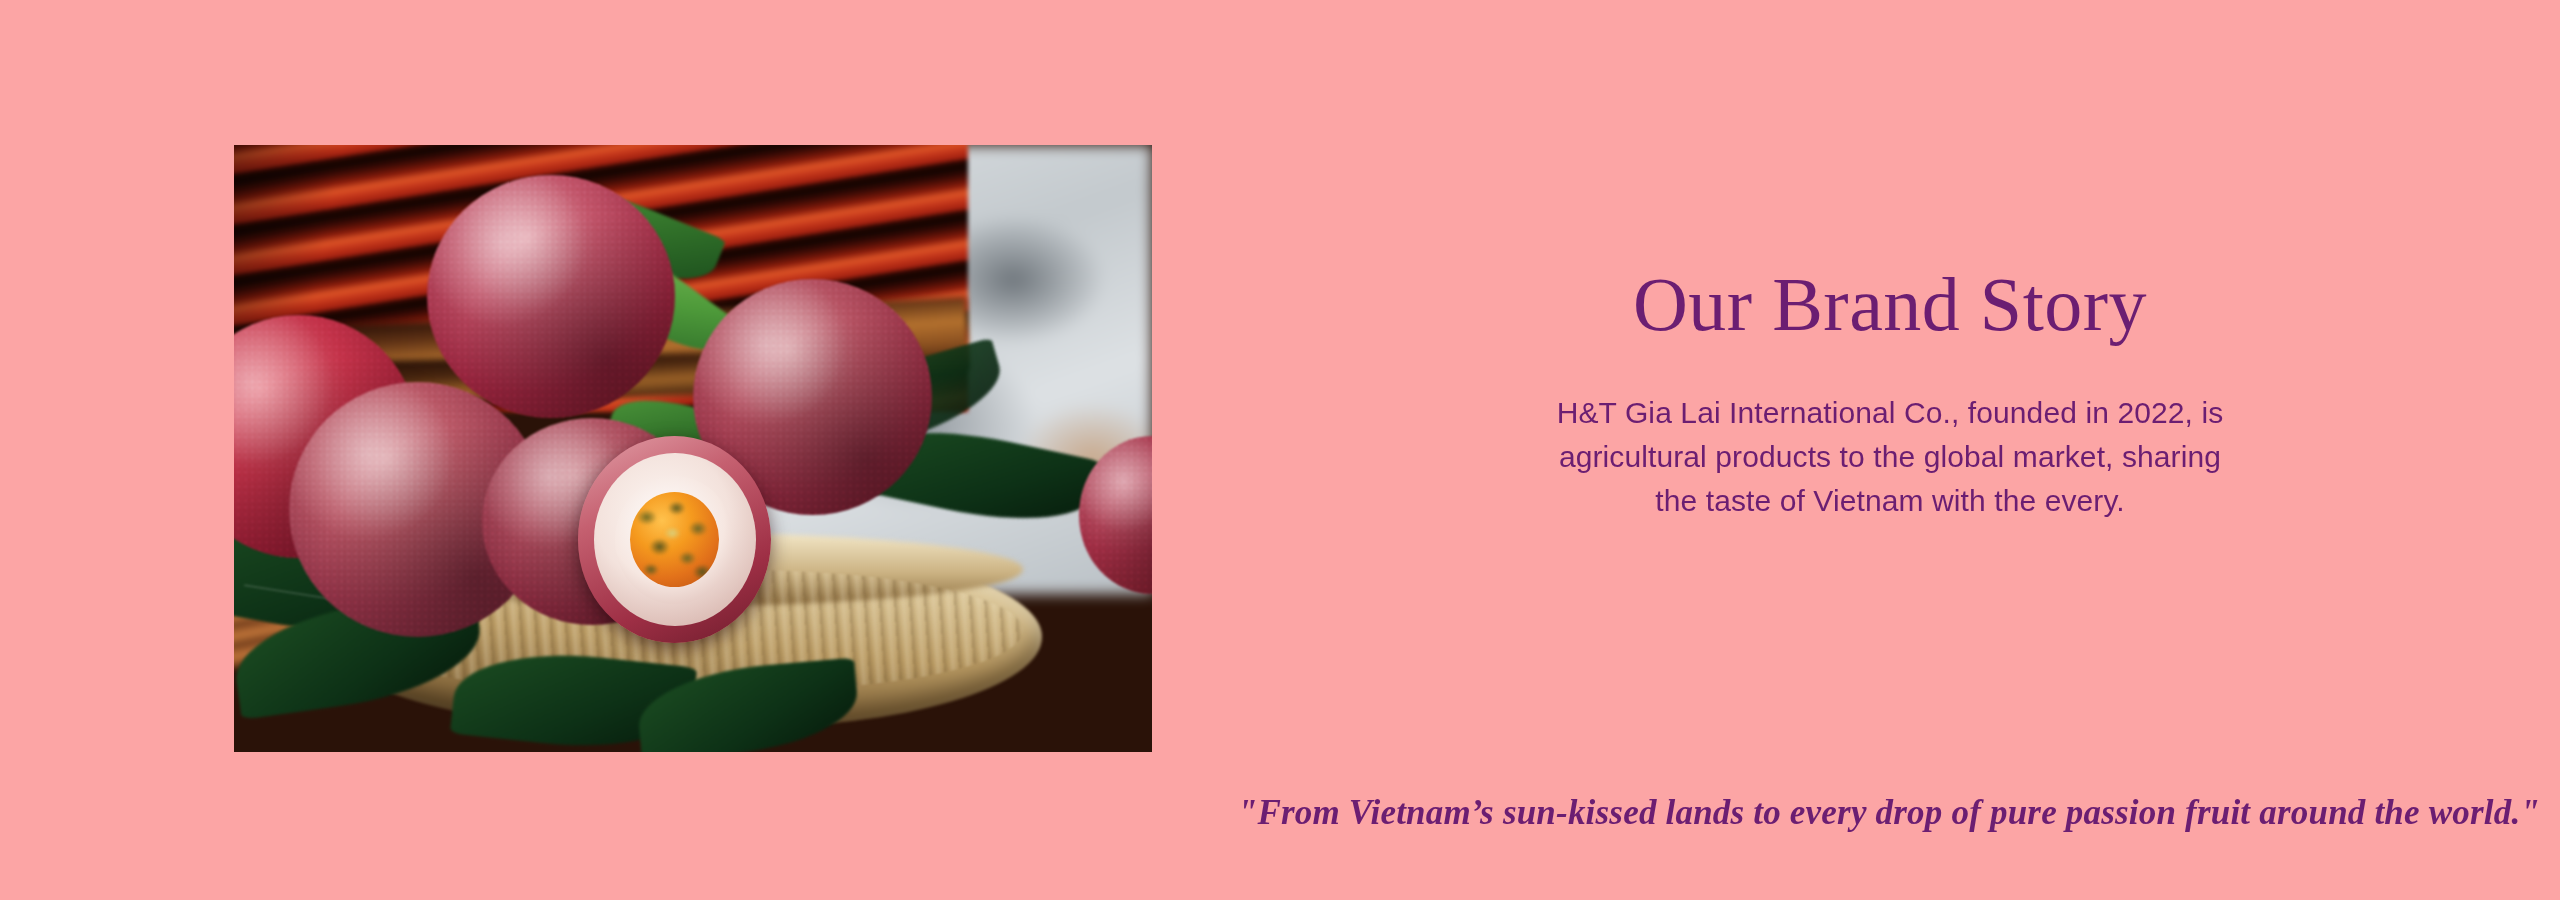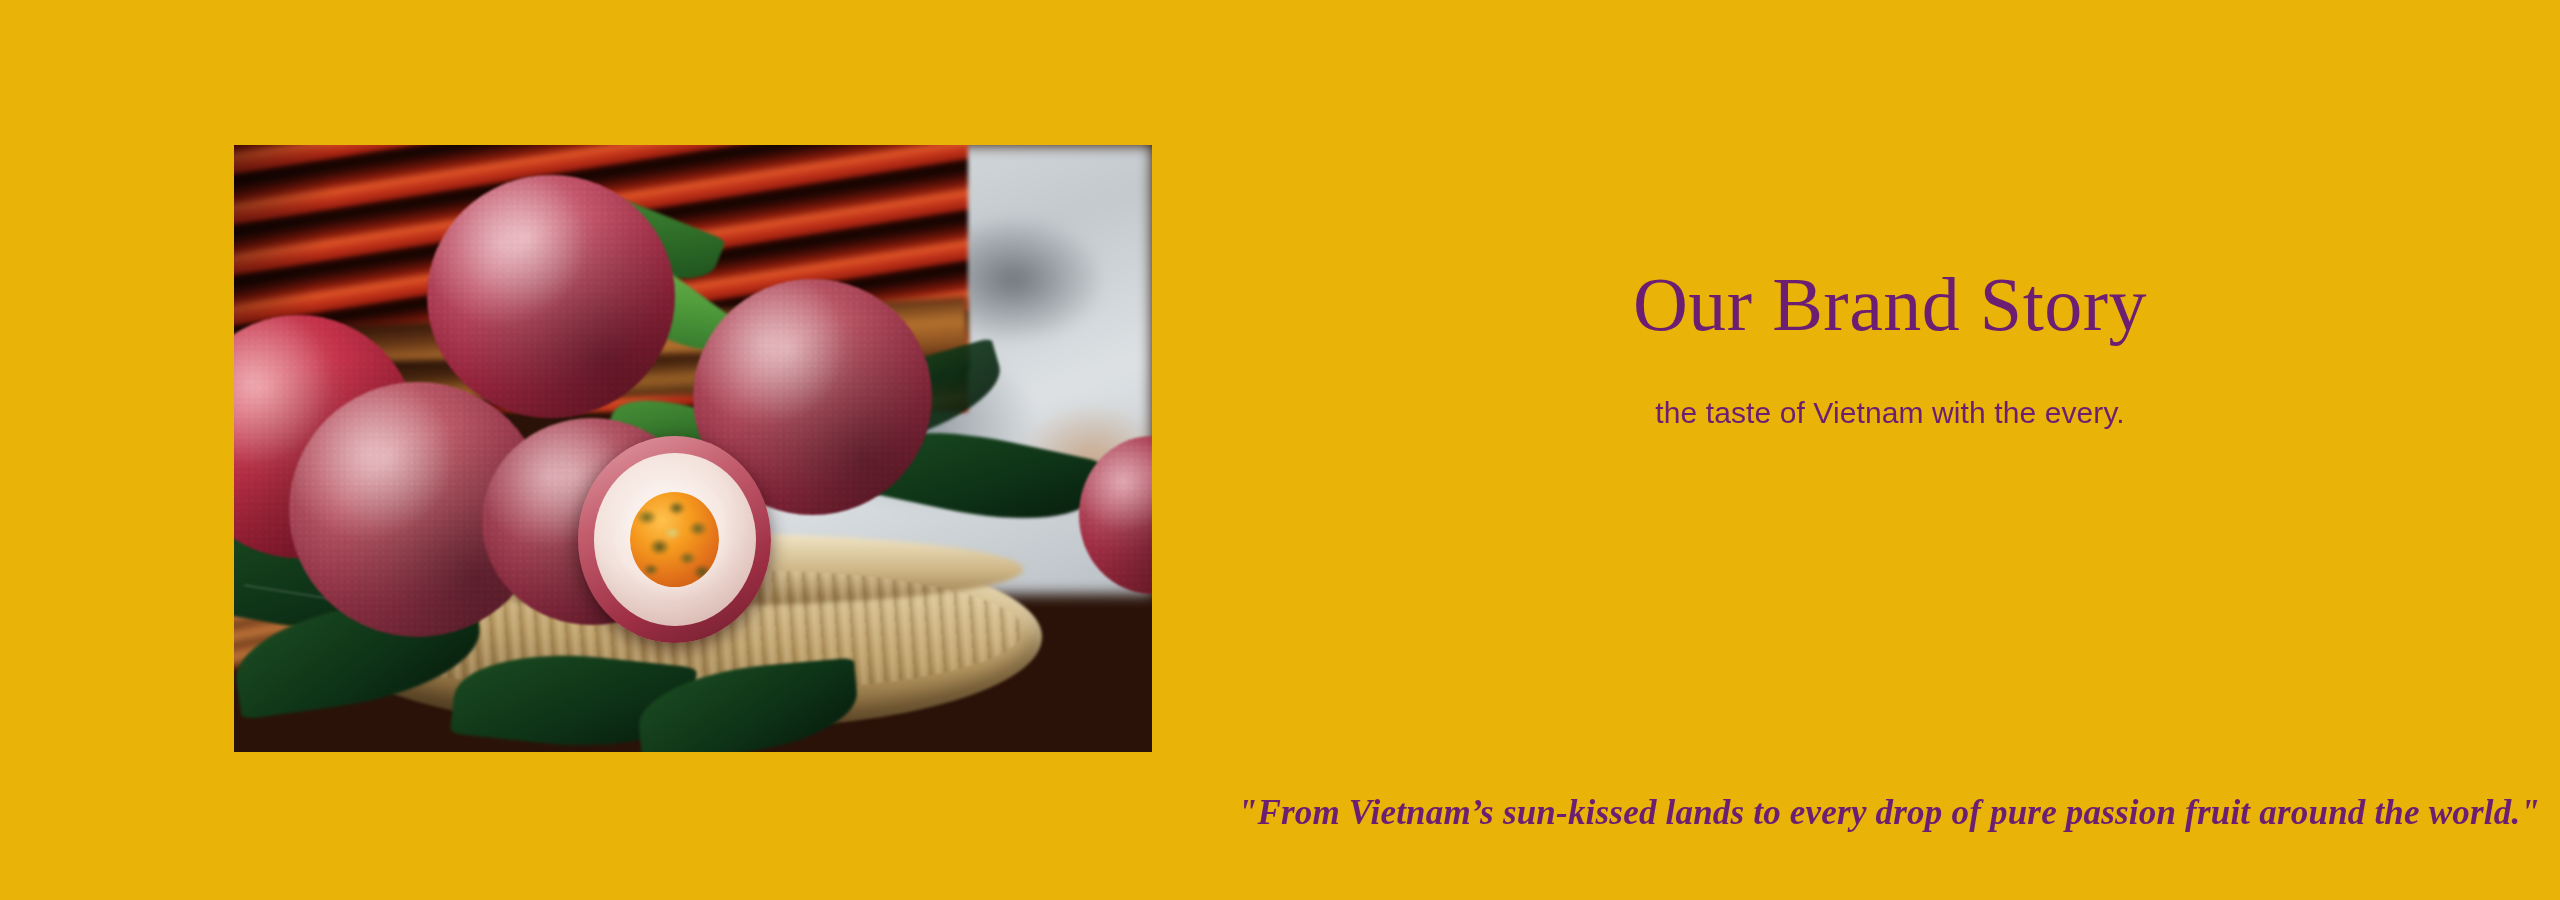--- a/index.html
+++ b/index.html
@@ -11,21 +11,21 @@
     height: 900px;
     background: #EDE3B4;
     font-family: "Liberation Sans", sans-serif;
     overflow: hidden;
     position: relative;
   }
 
   #slide {
     position: absolute;
     inset: 0;
-    background: #eab308;
+    background: #fca5a5;
   }
 
   
   #photo {
     position: absolute;
     left: 234px;
     top: 145px;
     width: 918px;
     height: 607px;
     overflow: hidden;
@@ -348,19 +348,21 @@
       <span class="rind"></span>
       <span class="rind-inner"></span>
       <span class="pulp"></span>
     </div>
 
   </div>
 
   <div id="text-col">
     <h1 id="heading">Our Brand Story</h1>
     <p id="body-copy">
+      <span class="ln">H&amp;T Gia Lai International Co., founded in 2022, is</span>
+      <span class="ln">agricultural products to the global market, sharing</span>
       <span class="ln">the taste of Vietnam with the every.</span>
     </p>
   </div>
 
   <div id="quote">"From Vietnam’s sun-kissed lands to every drop of pure passion fruit around the world."</div>
 
 </div>
 
 </body></html>

